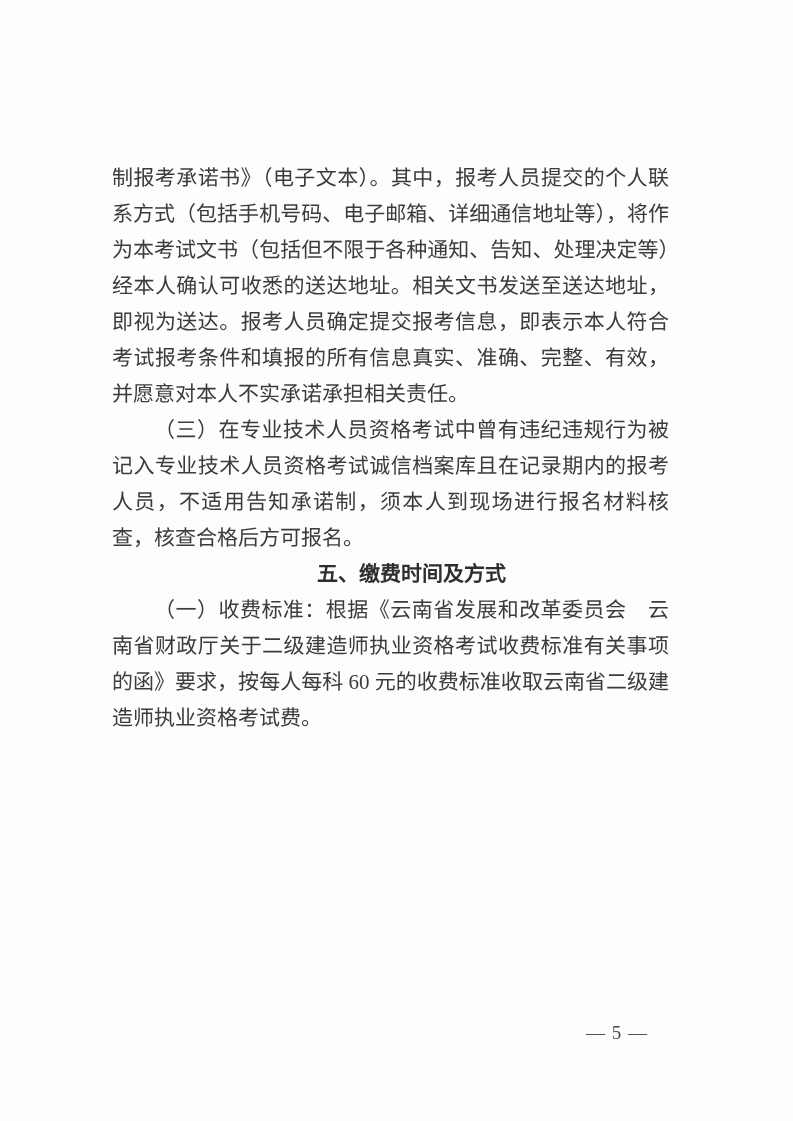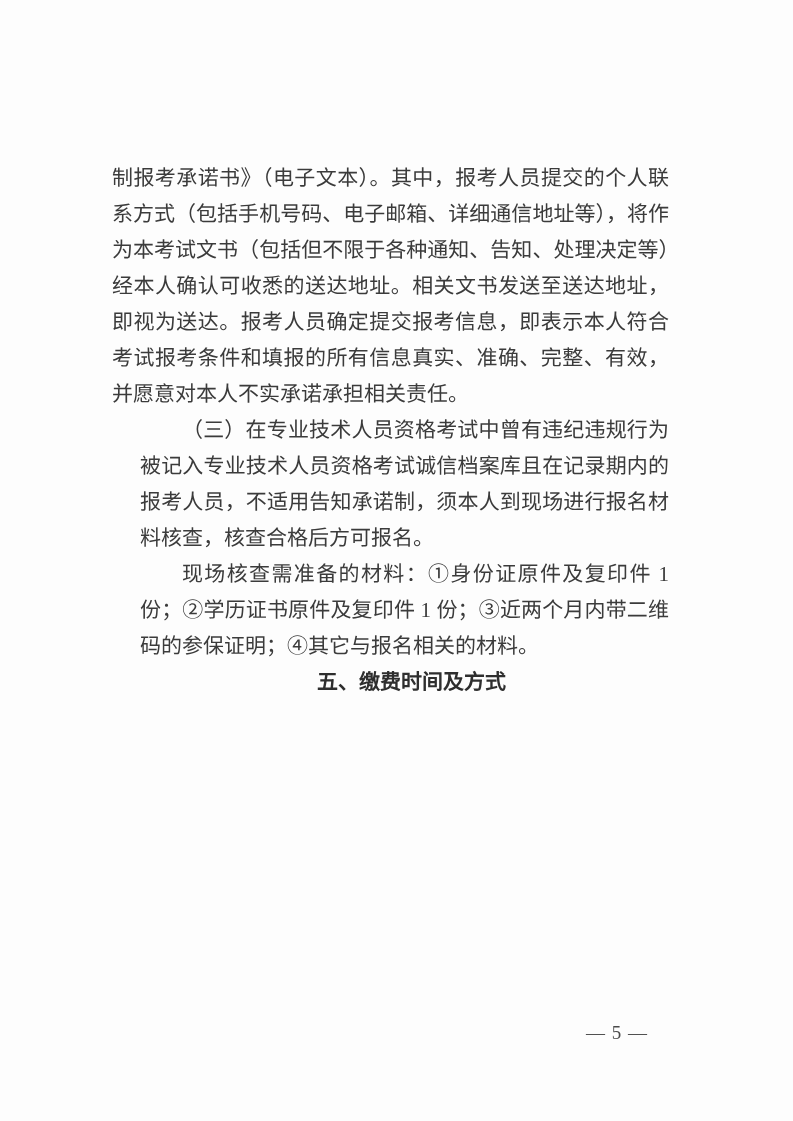--- a/index.html
+++ b/index.html
@@ -22,21 +22,20 @@
     font-size: 21px;
     line-height: 36px;
     text-align: justify;
     text-justify: inter-ideograph;
   }
   .body-text p {
     margin: 0;
   }
   .body-text p.indent {
     text-indent: 2em;
-    margin-left: 28px;
   }
   .section-heading {
     font-family: "Liberation Sans", sans-serif;
     font-weight: 700;
     font-size: 21px;
     line-height: 36px;
     color: #2e2e2e;
     text-indent: 2em;
     text-align: center;
   }
@@ -58,22 +57,22 @@
 
 <div class="page">
 
   <div class="body-text">
 
     <p>制报考承诺书》（电子文本）。其中，报考人员提交的个人联系方式（包括手机号码、电子邮箱、详细通信地址等），将作为本考试文书（包括但不限于各种通知、告知、处理决定等）经本人确认可收悉的送达地址。相关文书发送至送达地址，即视为送达。报考人员确定提交报考信息，即表示本人符合考试报考条件和填报的所有信息真实、准确、完整、有效，并愿意对本人不实承诺承担相关责任。</p>
 
     <p class="indent">（三）在专业技术人员资格考试中曾有违纪违规行为被记入专业技术人员资格考试诚信档案库且在记录期内的报考人员，不适用告知承诺制，须本人到现场进行报名材料核查，核查合格后方可报名。</p>
 
 
-    <p class="indent">现场核查需准备的材料：①身份证原件及复印件 1 份；②学历证书原件及复印件 1 份；③近两个月内带二维码的参保证明；④其它与报名相关的材料。</p>
 
     <h2 class="section-heading">五、缴费时间及方式</h2>
 
+    <p class="indent">（一）收费标准：根据《云南省发展和改革委员会　云南省财政厅关于二级建造师执业资格考试收费标准有关事项的函》要求，按每人每科 60 元的收费标准收取云南省二级建造师执业资格考试费。</p>
 
   </div>
 
   <div class="page-number">— 5 —</div>
 
 </div>
 
 </body></html>

